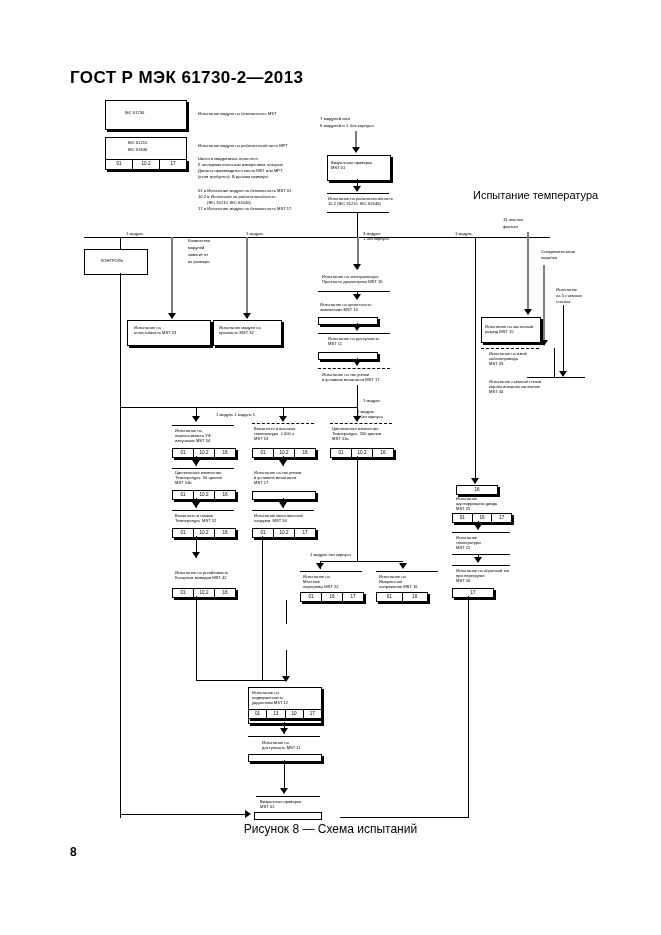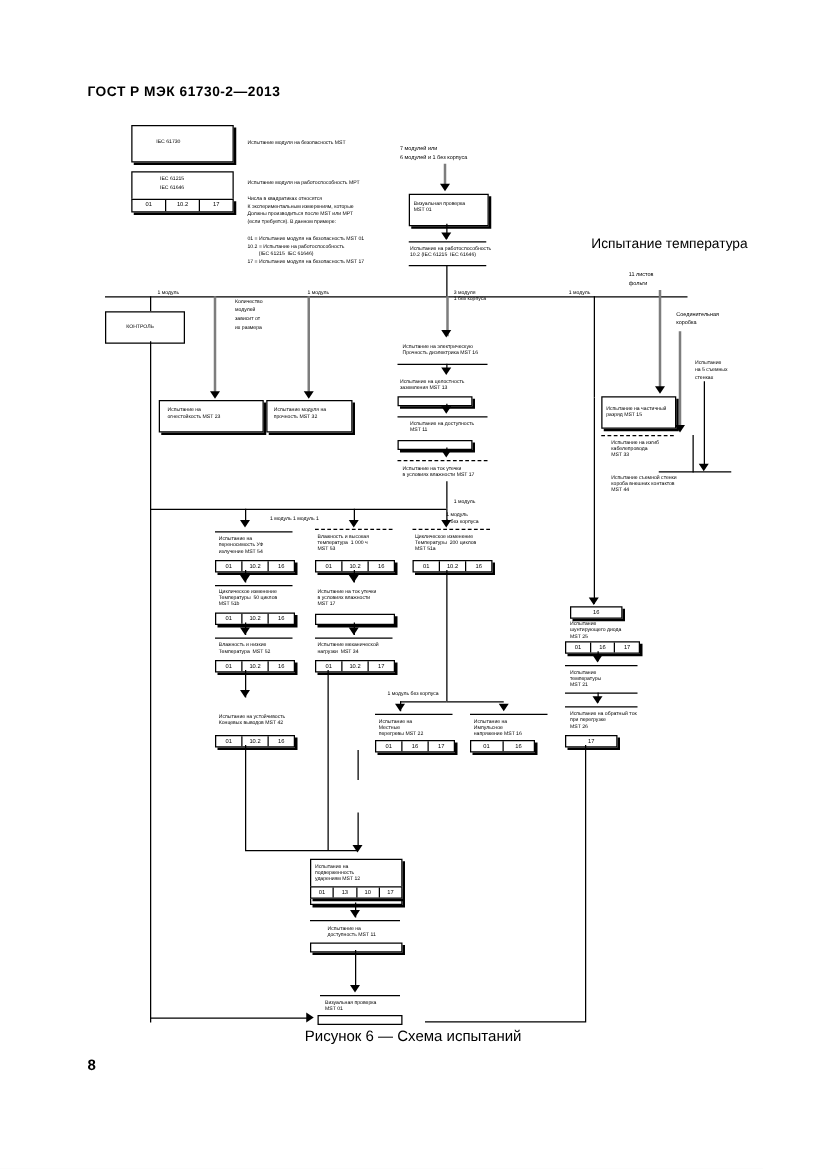--- a/index.html
+++ b/index.html
@@ -1,18 +1,18 @@
 <!DOCTYPE html>
 <html><head>
 <meta charset="utf-8">
 <style>
   html,body{margin:0;padding:0;}
   body{width:661px;height:935px;background:#f7f7f7;font-family:"Liberation Sans",sans-serif;}
   #page{position:relative;width:661px;height:935px;background:#fff;overflow:hidden;}
-  .hdr{position:absolute;left:70px;top:68px;font-size:11px;font-weight:bold;letter-spacing:.4px;color:#000;}
+  .hdr{position:absolute;left:70px;top:68px;font-size:17px;font-weight:bold;letter-spacing:.4px;color:#000;}
   .pg{position:absolute;left:70px;top:845px;font-size:12px;font-weight:bold;color:#000;}
   .cap{position:absolute;left:0;top:822px;width:661px;text-align:center;font-size:12px;color:#000;}
   .sect{position:absolute;font-size:11px;color:#000;}
   .t{position:absolute;font-size:4.1px;line-height:5.2px;color:#000;white-space:pre;}
   .t2{position:absolute;font-size:4.4px;line-height:5.6px;color:#000;white-space:pre;}
   
   .box{position:absolute;border:1px solid #000;background:#fff;box-shadow:2px 2px 0 0 #000;}
   .boxo{position:absolute;border:1px solid #000;background:#fff;}
   .lbl{position:absolute;font-size:4.1px;line-height:5.1px;color:#000;white-space:pre;}
   
@@ -27,21 +27,21 @@
   .cells > span:last-child{border-right:none;}
   .dash{position:absolute;border-top:1px dashed #000;}
 </style>
 </head>
 <body>
 
 <div id="page">
 
   <div class="hdr">ГОСТ Р МЭК 61730-2—2013</div>
   <div class="pg">8</div>
-  <div class="cap">Рисунок 6 — Схема испытаний</div>
+  <div class="cap">Рисунок 8 — Схема испытаний</div>
   <div class="sect" style="left:473px;top:189px;">Испытание температура</div>
 
   <div class="box" style="left:105px;top:100px;width:80px;height:28px;"></div>
   <div class="lbl" style="left:125px;top:110px;">IEC 61730</div>
   <div class="t" style="left:198px;top:111px;">Испытание модуля на безопасность MST</div>
 
   <div class="boxo" style="left:105px;top:137px;width:80px;height:22px;"></div>
   <div class="lbl" style="left:128px;top:140px;">IEC 61215</div>
   <div class="lbl" style="left:128px;top:147px;">IEC 61646</div>
   <div class="cells" style="left:105px;top:159px;width:80px;height:9px;">

